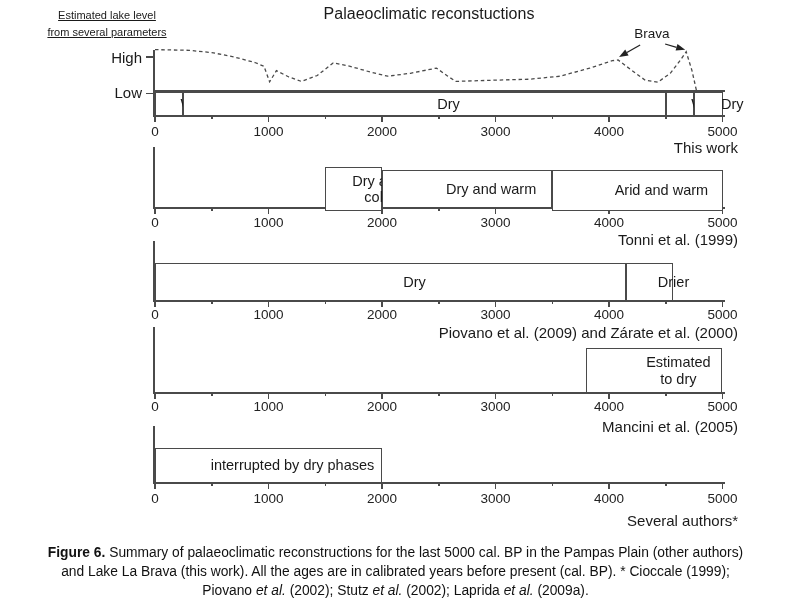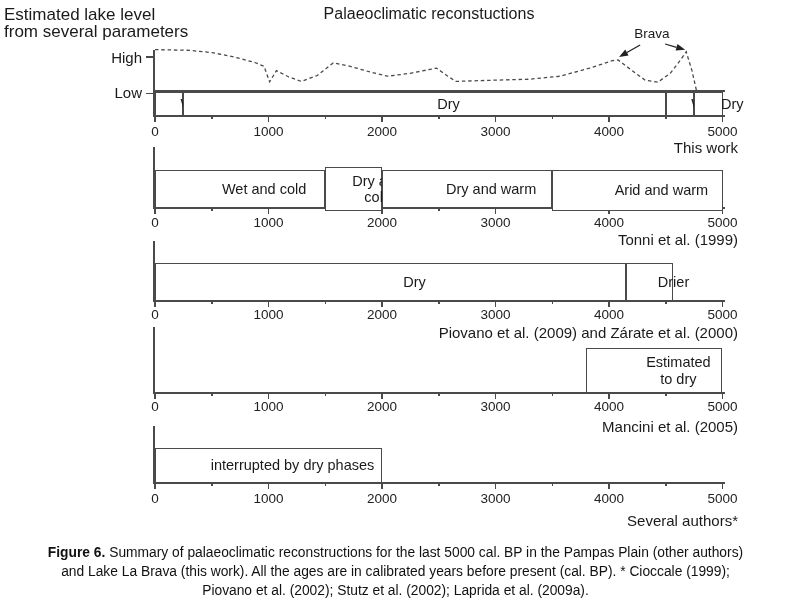--- a/index.html
+++ b/index.html
@@ -1,34 +1,34 @@
 <!DOCTYPE html>
 <html><head>
 <meta charset="utf-8">
 <style>
   html,body{margin:0;padding:0;background:#ffffff;}
   body{width:791px;height:602px;overflow:hidden;font-family:"Liberation Sans",sans-serif;color:#1a1a1a;}
   #figure{position:relative;width:791px;height:602px;background:#fff;}
   .title{position:absolute;top:5px;left:68px;width:722px;text-align:center;font-size:16px;}
-  .lakelabel{position:absolute;top:7px;left:4px;width:206px;text-align:left;font-size:17px;line-height:16.5px;}
+  .lakelabel{position:absolute;top:7px;left:4px;width:206px;text-align:center;font-size:11px;line-height:16.5px;text-decoration:underline;}
   .ylab{position:absolute;left:58px;width:84px;text-align:right;font-size:15px;}
   .warm{position:absolute;left:628px;top:26px;width:48px;text-align:center;font-size:13.5px;}
   .vline{position:absolute;width:1.5px;background:#4a4a4a;}
   .hline{position:absolute;height:1.5px;background:#4a4a4a;}
   .tick{position:absolute;width:1.5px;background:#4a4a4a;}
   .ticklabel{position:absolute;width:60px;text-align:center;font-size:13.5px;color:#222;}
   .seg{position:absolute;box-sizing:border-box;background:#fff;border:1.2px solid #4a4a4a;
        display:flex;flex-direction:column;align-items:center;justify-content:center;
        text-align:center;font-size:14.5px;line-height:1.12;}
   .seg div{white-space:nowrap;margin-left:48px;}
   .src{position:absolute;right:53px;font-size:15px;text-align:right;white-space:nowrap;}
   #curve-svg{position:absolute;left:0;top:0;pointer-events:none;}
   #caption{position:absolute;top:544px;left:0;width:791px;text-align:center;font-size:13.8px;line-height:18.8px;color:#111;}
   #caption .b{font-weight:bold;}
-  #caption .i{margin-top:14px;}
+  #caption .i{font-style:italic;margin-top:14px;}
 </style>
 </head>
 <body>
 
 <div id="figure">
   <div class="title">Palaeoclimatic reconstuctions</div>
 
   <div class="lakelabel">
     <div>Estimated lake level</div>
     <div>from several parameters</div>
@@ -91,23 +91,20 @@
     <div class="ticklabel" style="position: absolute; left: 352px; top: 215px;">2000</div>
     <div class="tick" style="position: absolute; left: 438px; top: 207px; height: 4px;"></div>
     <div class="tick" style="position: absolute; left: 494.75px; top: 207px; height: 7px;"></div>
     <div class="ticklabel" style="position: absolute; left: 465.5px; top: 215px;">3000</div>
     <div class="tick" style="position: absolute; left: 551.5px; top: 207px; height: 4px;"></div>
     <div class="tick" style="position: absolute; left: 608.25px; top: 207px; height: 7px;"></div>
     <div class="ticklabel" style="position: absolute; left: 579px; top: 215px;">4000</div>
     <div class="tick" style="position: absolute; left: 665px; top: 207px; height: 4px;"></div>
     <div class="tick" style="position: absolute; left: 721.75px; top: 207px; height: 7px;"></div>
     <div class="ticklabel" style="position: absolute; left: 692.5px; top: 215px;">5000</div>
-    <div class="seg" style="position: absolute; left: 155px; top: 170px; width: 170.25px; height: 38px;">
-      <div>Wet and cold</div>
-    </div>
     <div class="seg" style="position: absolute; left: 325.25px; top: 167px; width: 56.75px; height: 44px;">
       <div>Dry and</div>
       <div>cold</div>
     </div>
     <div class="seg" style="position: absolute; left: 382px; top: 170px; width: 170.25px; height: 38px;">
       <div>Dry and warm</div>
     </div>
     <div class="seg" style="position: absolute; left: 552.25px; top: 170px; width: 170.25px; height: 41px;">
       <div>Arid and warm</div>
     </div>

